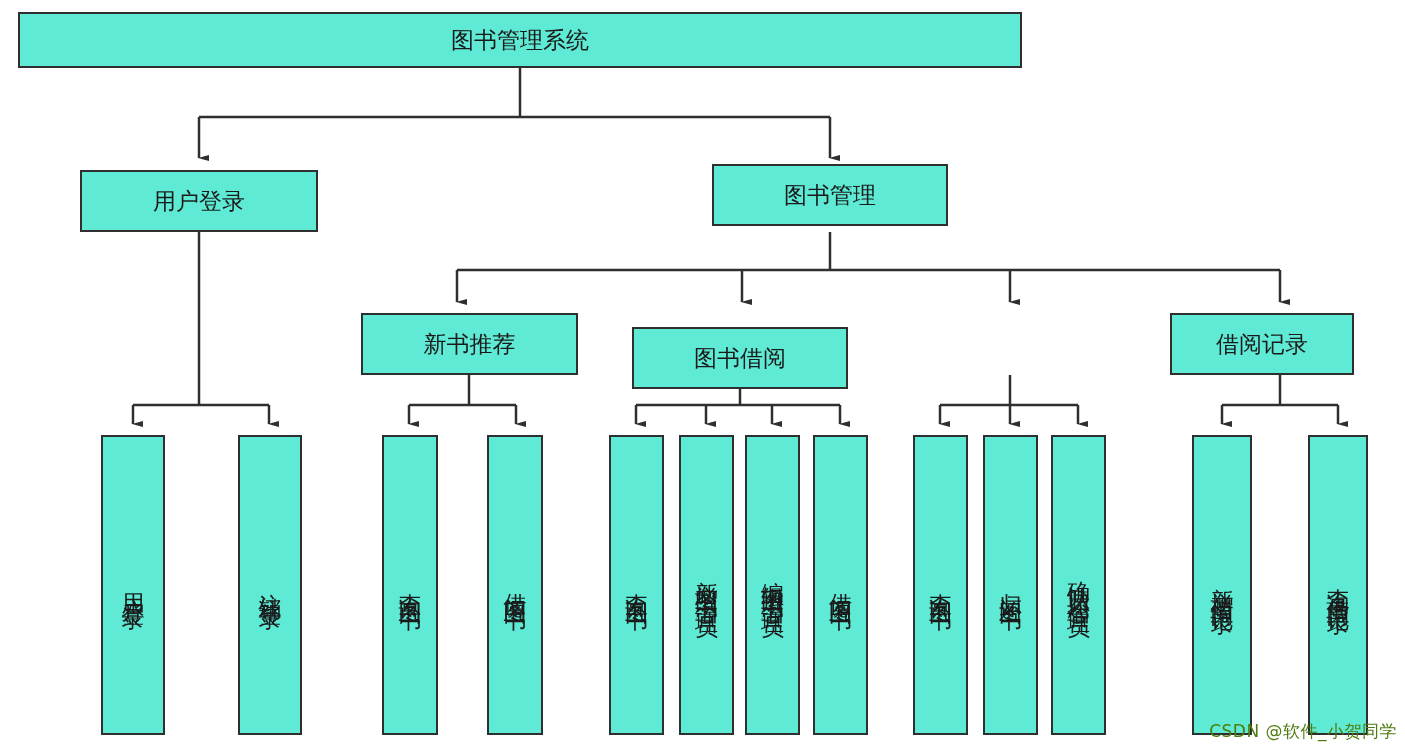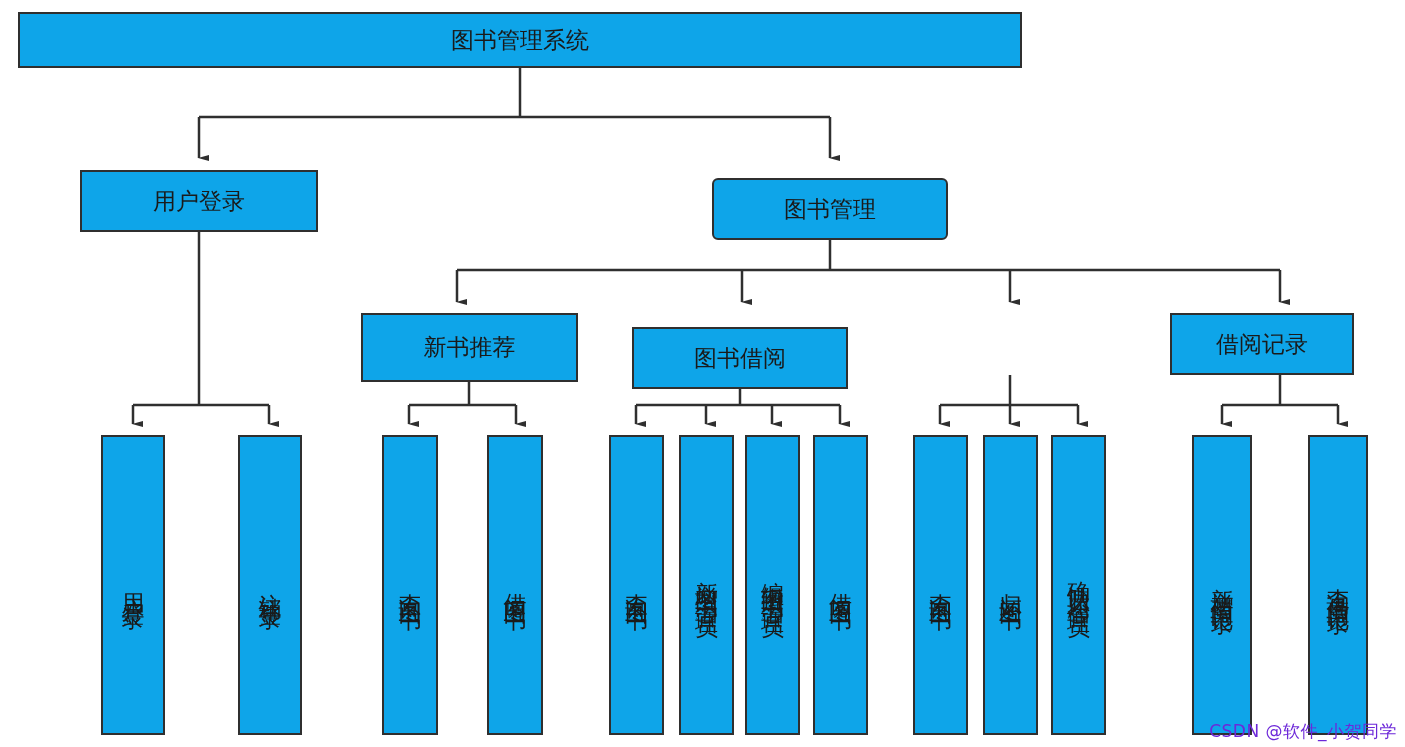--- a/index.html
+++ b/index.html
@@ -23,21 +23,21 @@
     position: absolute;
     left: 0;
     top: 0;
     width: 1405px;
     height: 747px;
   }
   .node {
     position: absolute;
     box-sizing: border-box;
     border: 2px solid #2f2f2f;
-    background: #0ea5e9;
+    background: #5eead4;
     display: flex;
     align-items: center;
     justify-content: center;
     color: #1a1a1a;
   }
   .node-label {
     display: block;
     text-align: center;
     line-height: 1.15;
     white-space: nowrap;
@@ -59,21 +59,21 @@
     font-size: 23px;
     letter-spacing: 5px;
     line-height: 1;
     white-space: nowrap;
   }
   #watermark {
     position: absolute;
     right: 8px;
     bottom: 4px;
     font-size: 17px;
-    color: #6d28d9;
+    color: #4d7c0f;
     letter-spacing: 0.5px;
     white-space: nowrap;
     pointer-events: none;
   }
 </style>
 </head>
 <body>
 
 <div id="diagram-root">
 
@@ -139,25 +139,25 @@
     </g>
   </svg>
 
   <div class="node root horizontal" style="left:18px; top:12px; width:1004px; height:56px;">
     <span class="node-label">图书管理系统</span>
   </div>
 
   <div class="node horizontal" style="left:80px; top:170px; width:238px; height:62px;">
     <span class="node-label">用户登录</span>
   </div>
-  <div class="node horizontal" style="left:712px; top:178px; width:236px; height:62px;border-radius:6px;">
+  <div class="node horizontal" style="left:712px; top:164px; width:236px; height:62px;">
     <span class="node-label">图书管理</span>
   </div>
 
-  <div class="node horizontal" style="left:361px; top:313px; width:217px; height:69px;">
+  <div class="node horizontal" style="left:361px; top:313px; width:217px; height:62px;">
     <span class="node-label">新书推荐</span>
   </div>
   <div class="node horizontal" style="left:632px; top:327px; width:216px; height:62px;">
     <span class="node-label">图书借阅</span>
   </div>
   <div class="node horizontal" style="left:1158px; top:313px; width:184px; height:62px;margin-left:12px;">
     <span class="node-label">借阅记录</span>
   </div>
 
   <div class="node vertical" style="left:101px; top:435px; width:64px; height:300px;">

